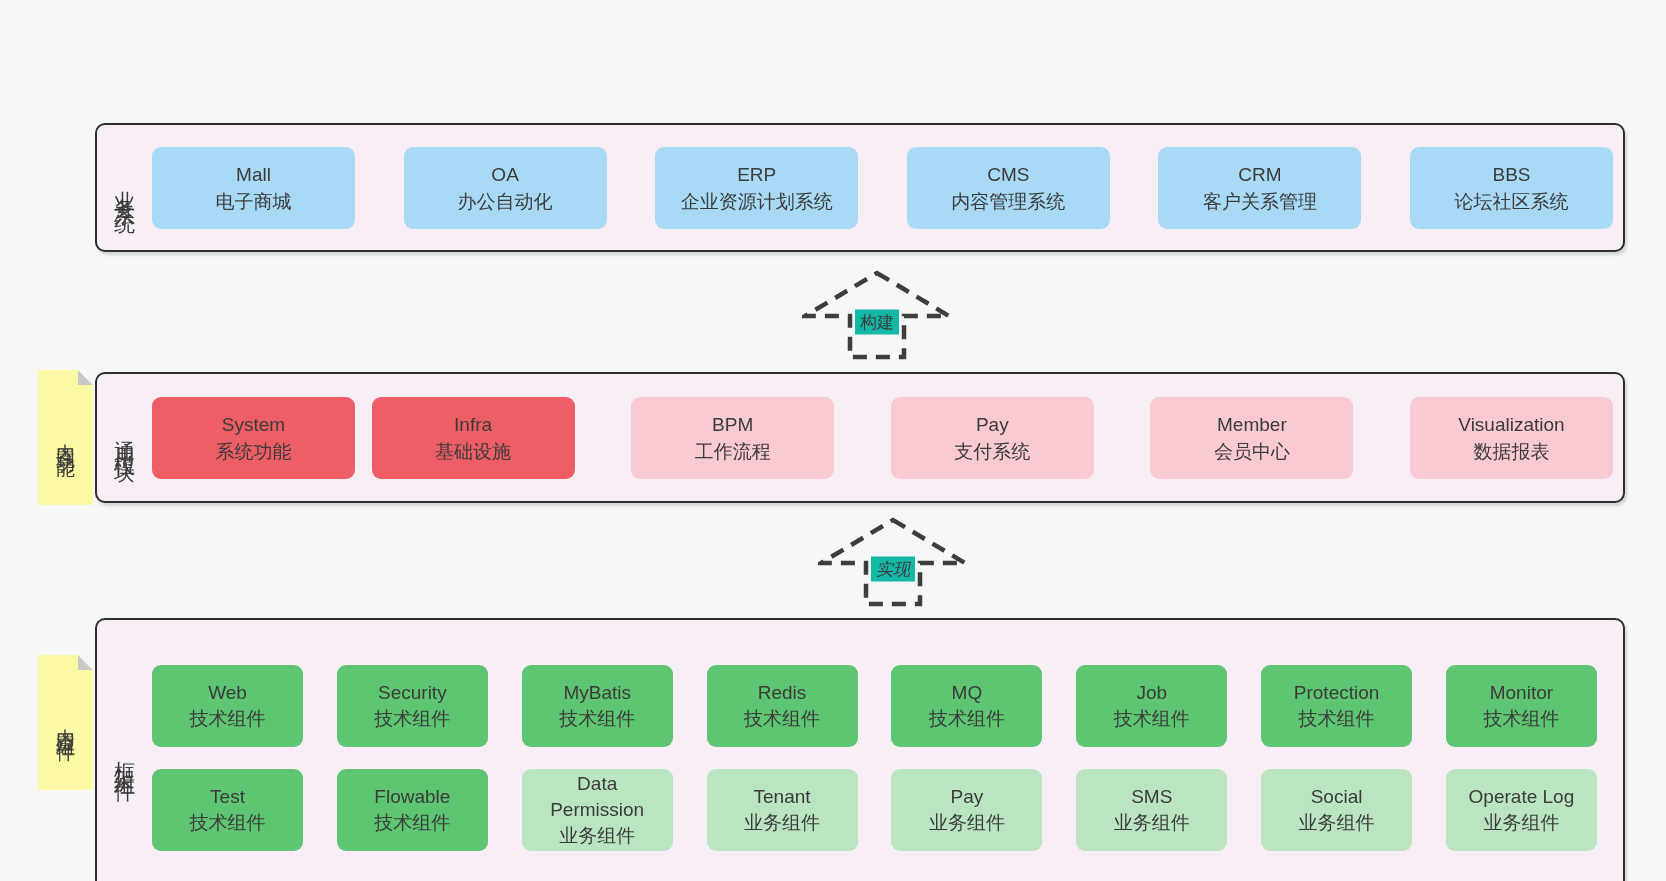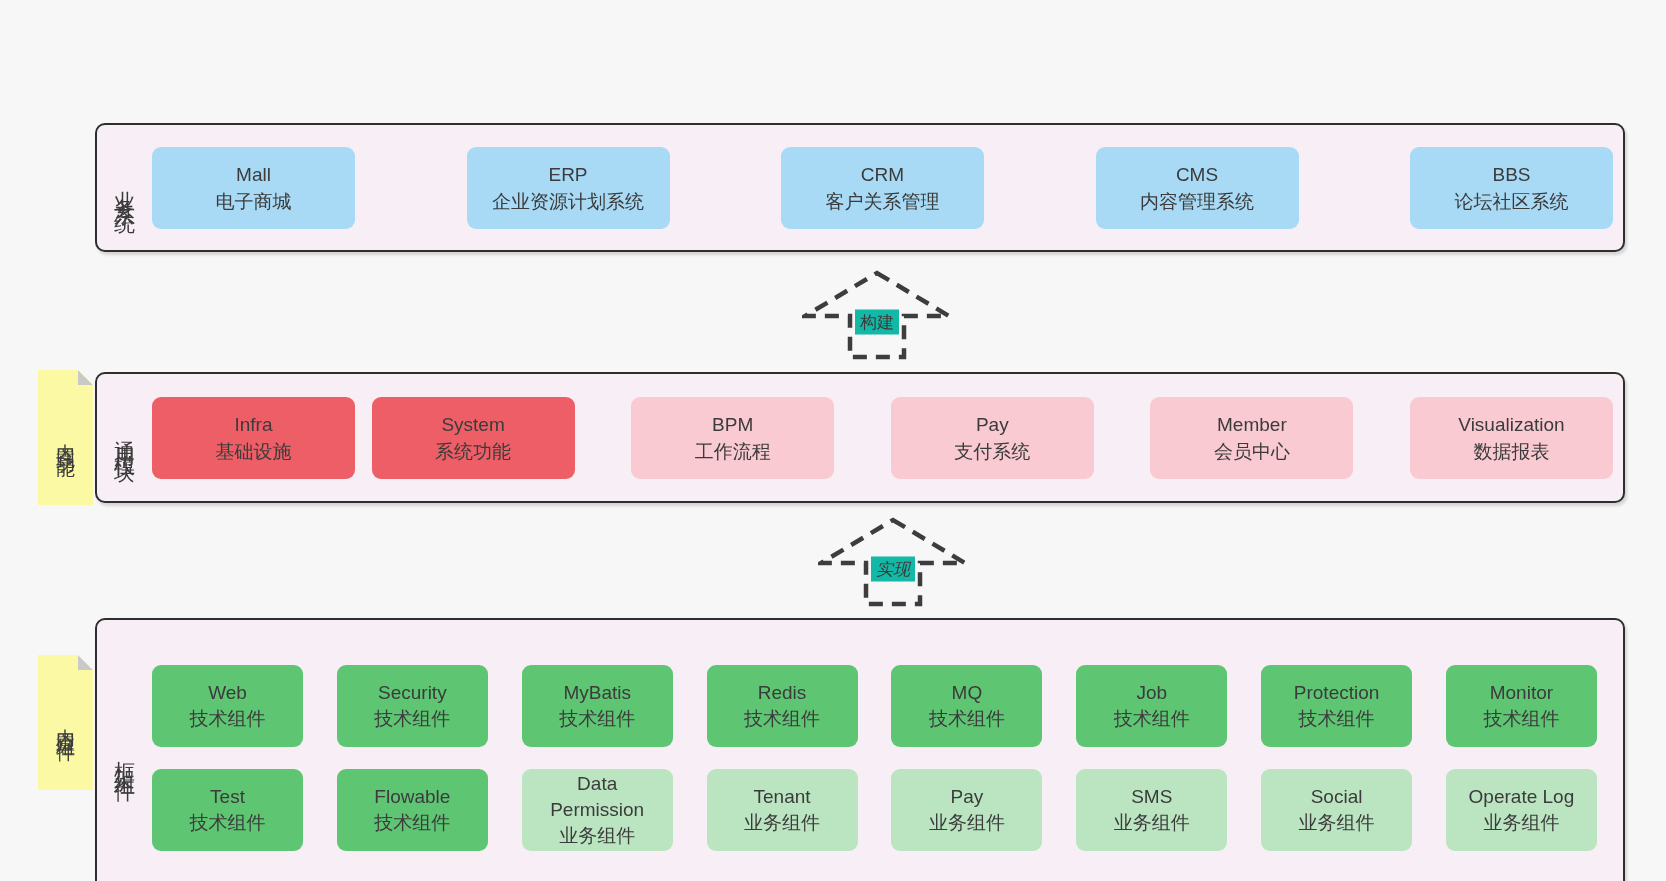--- a/index.html
+++ b/index.html
@@ -99,30 +99,34 @@
 <div class="stage">
 
   <div class="layer" style="top:123px; height:129px;">
     <div class="layer-label">业务系统</div>
     <div class="cards">
       <div class="card blue">
         <div>Mall</div>
         <div>电子商城</div>
       </div>
       <div class="card blue">
+        <div>OA</div>
+        <div>办公自动化</div>
+      </div>
+      <div class="card blue">
         <div>ERP</div>
         <div>企业资源计划系统</div>
       </div>
       <div class="card blue">
+        <div>CMS</div>
+        <div>内容管理系统</div>
+      </div>
+      <div class="card blue">
         <div>CRM</div>
         <div>客户关系管理</div>
-      </div>
-      <div class="card blue">
-        <div>CMS</div>
-        <div>内容管理系统</div>
       </div>
       <div class="card blue">
         <div>BBS</div>
         <div>论坛社区系统</div>
       </div>
     </div>
   </div>
 
   <div class="arrow" style="left:802px; top:270px;">
     <svg viewBox="0 0 150 90">
@@ -131,26 +135,26 @@
     <span class="arrow-label">构建</span>
   </div>
 
   <div class="note" style="top:370px;">
     <span class="note-text">内置功能</span>
   </div>
   <div class="layer" style="top:372px; height:131px;">
     <div class="layer-label">通用模块</div>
     <div class="cards">
       <div class="card red">
+        <div>System</div>
+        <div>系统功能</div>
+      </div>
+      <div class="card red">
         <div>Infra</div>
         <div>基础设施</div>
-      </div>
-      <div class="card red">
-        <div>System</div>
-        <div>系统功能</div>
       </div>
       <div class="card pink">
         <div>BPM</div>
         <div>工作流程</div>
       </div>
       <div class="card pink">
         <div>Pay</div>
         <div>支付系统</div>
       </div>
       <div class="card pink">

